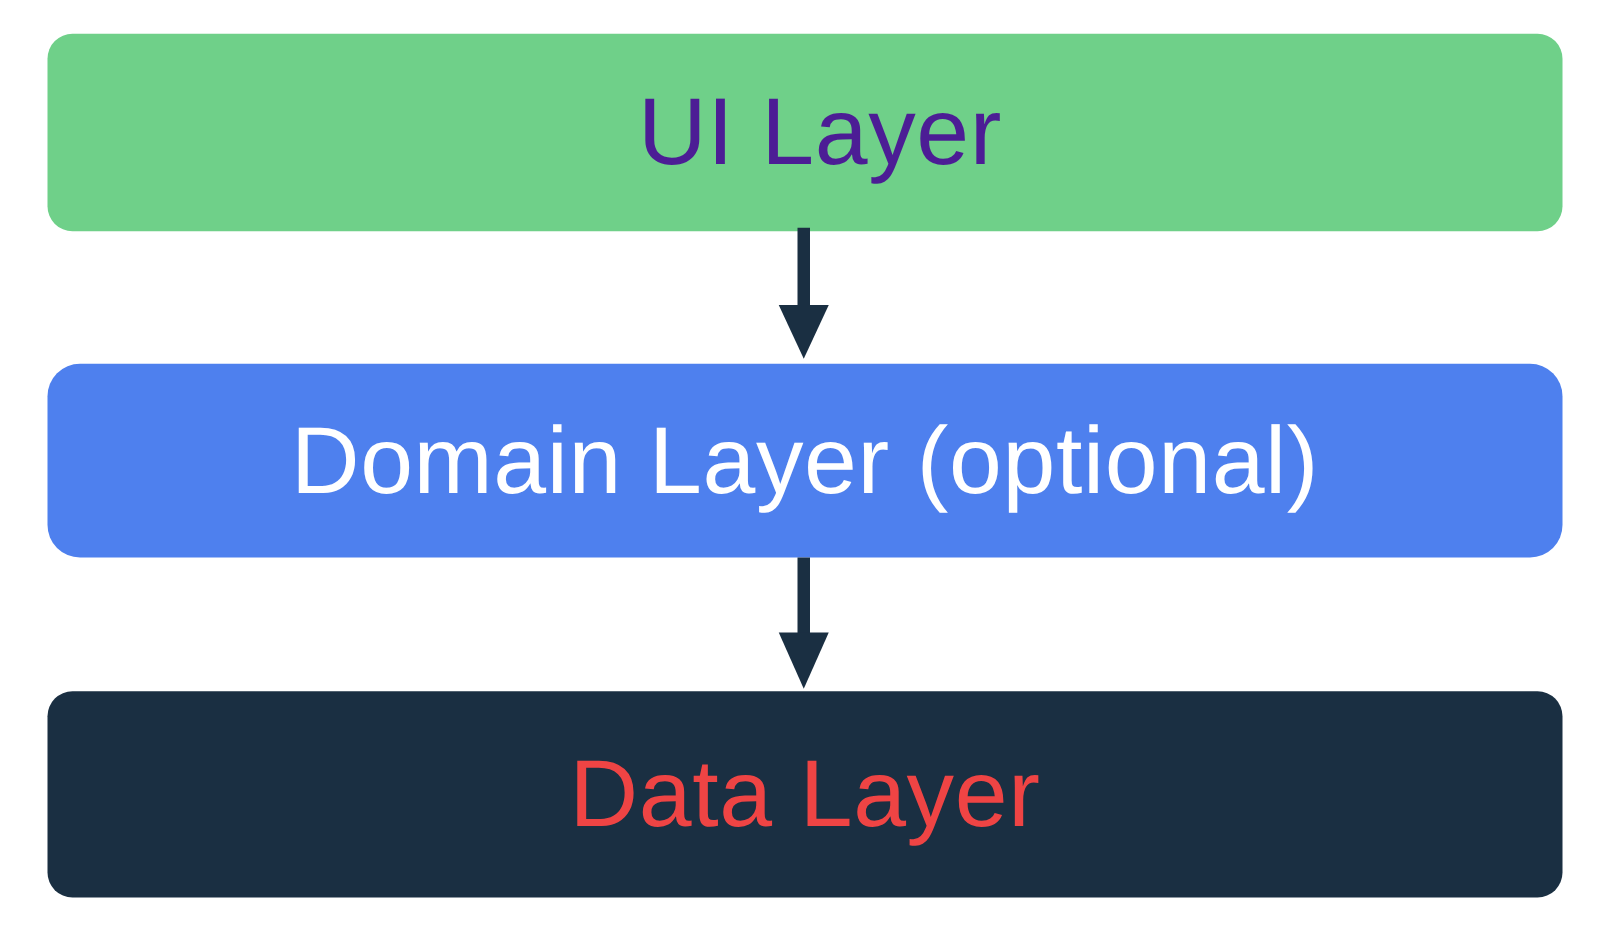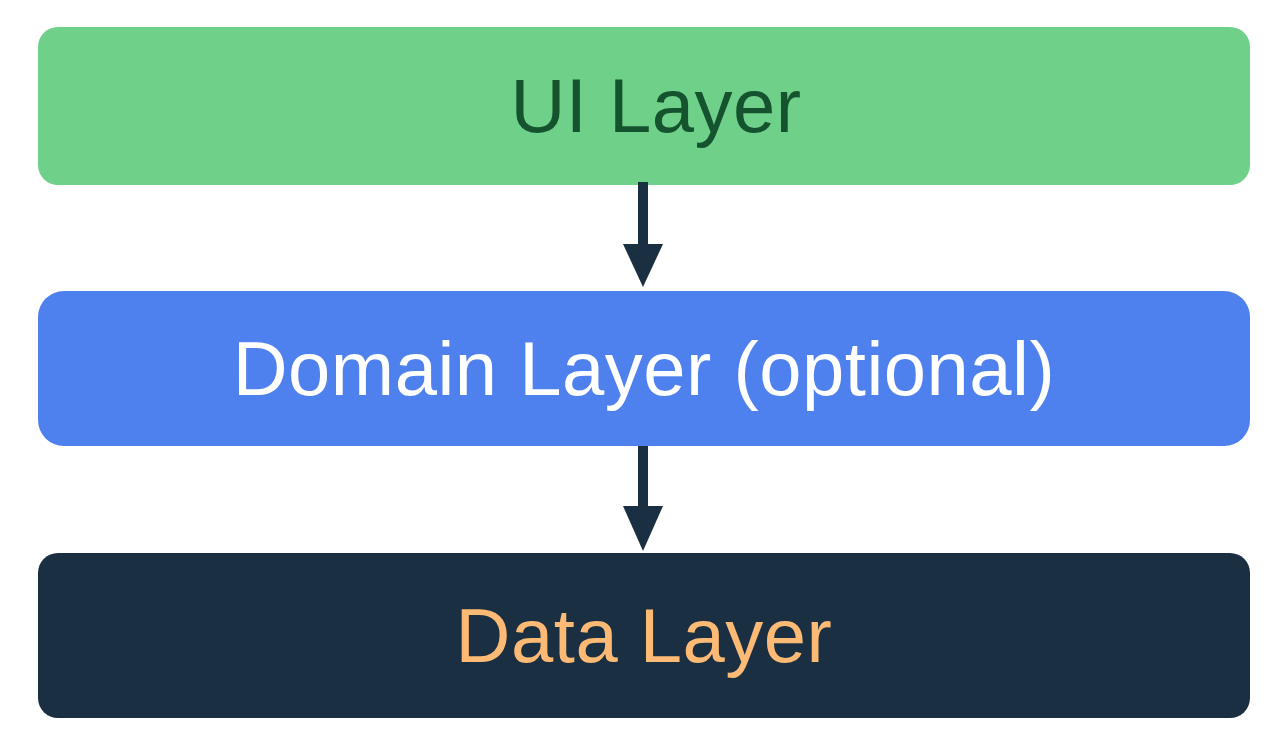--- a/index.html
+++ b/index.html
@@ -86,21 +86,21 @@
     width: 100%;
     height: 100%;
   }
 </style>
 </head>
 <body style="background: rgb(255, 255, 255);">
 
 <div id="diagram-canvas" style="background: rgb(255, 255, 255);">
 
   <div class="layer-box" id="box-ui-layer" style="background-color: rgb(111, 208, 137);">
-    <span class="layer-label" style="color: #14532d; margin-left: 24px;">UI Layer</span>
+    <span class="layer-label" style="color: #4c1d95; margin-left: 24px;">UI Layer</span>
   </div>
 
   <div class="connector-arrow" id="arrow-ui-to-domain">
     <svg viewBox="0 0 1280 108" xmlns="http://www.w3.org/2000/svg" aria-hidden="true">
       <g>
         <rect class="arrow-shaft" x="638" y="0" width="10" height="65" fill="#1A2F42"></rect>
         <polygon class="arrow-head" points="623,62 663,62 643,105" fill="#1A2F42"></polygon>
       </g>
     </svg>
   </div>
@@ -112,16 +112,16 @@
   <div class="connector-arrow" id="arrow-domain-to-data">
     <svg viewBox="0 0 1280 110" xmlns="http://www.w3.org/2000/svg" aria-hidden="true">
       <g>
         <rect class="arrow-shaft" x="638" y="2" width="10" height="64" fill="#1A2F42"></rect>
         <polygon class="arrow-head" points="623,62 663,62 643,107" fill="#1A2F42"></polygon>
       </g>
     </svg>
   </div>
 
   <div class="layer-box" id="box-data-layer" style="background-color: rgb(26, 47, 66);">
-    <span class="layer-label" style="color: #fdba74;">Data Layer</span>
+    <span class="layer-label" style="color: #ef4444;">Data Layer</span>
   </div>
 
 </div>
 
 </body></html>

